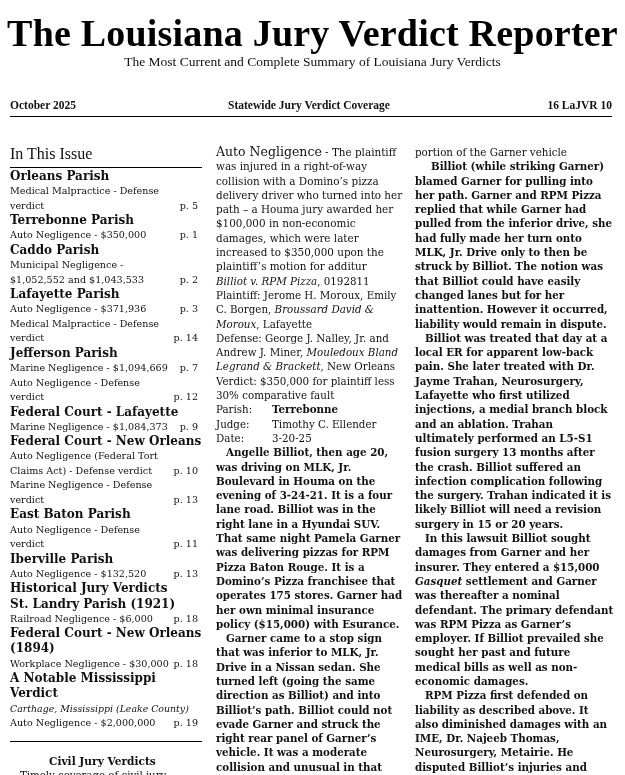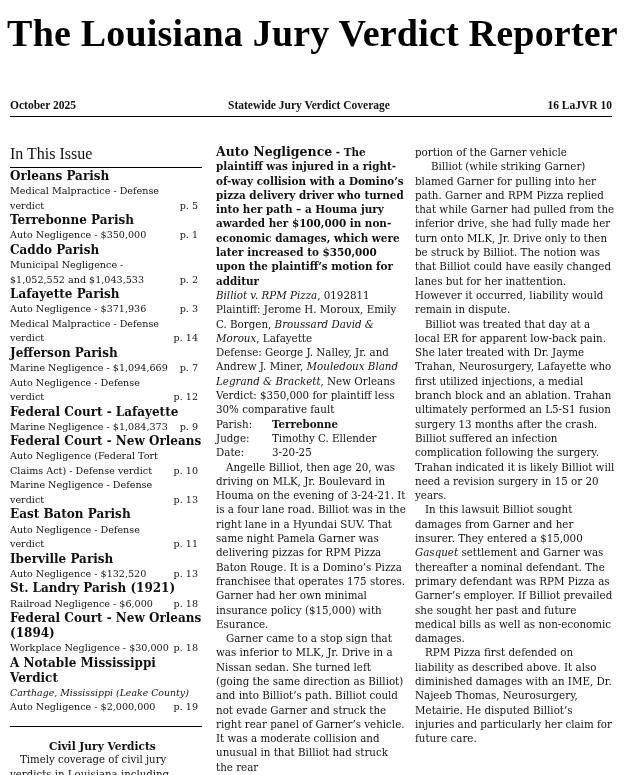--- a/index.html
+++ b/index.html
@@ -19,33 +19,34 @@
 
   .toc-head { font-family:"Liberation Serif", serif; font-size:16px; line-height:18px; border-bottom:1.5px solid #000; padding-bottom:4px; margin-bottom:1px; }
   .toc-section { font-weight:bold; font-size:12px; line-height:15.2px; }
   .toc-entry { position:relative; padding-right:28px; font-size:9.6px; line-height:14.5px; }
   .toc-entry .pg { position:absolute; right:4px; bottom:0; }
   .toc-note { font-style:italic; font-size:9.4px; line-height:14px; }
   .rule { border-top:1.5px solid #000; margin:11px 0 12px 0; }
   .civil-head { font-weight:bold; font-size:10.6px; line-height:14.5px;margin-left:39px; }
   .civil-body { font-size:10.2px; line-height:14.3px; text-indent:10px; }
 
-  .art-head { font-weight:bold; font-size:10.4px; line-height:14.3px; }
+  .art-head { font-weight:normal; font-size:10.4px; line-height:14.3px; }
   .art-head .k { font-size:12.5px; }
   .caption { font-style:italic;text-align:right; }
   .kv { position:relative; padding-left:0; }
   .kv .lab { display:inline-block; width:56px; }
-  .para { text-indent:10px; margin:0; }
+  .para { text-indent:10px; margin:0;font-weight:bold; }
   .p-indent { text-indent:16px; }
 </style>
 </head>
 <body>
 
 <div class="masthead">
   <h1 class="title">The Louisiana Jury Verdict Reporter</h1>
+  <div class="subtitle">The Most Current and Complete Summary of Louisiana Jury Verdicts</div>
 </div>
 
 <div class="infobar">
   <span class="l">October 2025</span>
   <span class="c">Statewide Jury Verdict Coverage</span>
   <span class="r">16 LaJVR 10</span>
 </div>
 
 <div class="col col1">
   <div class="toc-head">In This Issue</div>
@@ -65,20 +66,21 @@
       <div class="toc-section">Federal Court - Lafayette</div>
       <div class="toc-entry"><span>Marine Negligence - $1,084,373</span><span class="pg">p. 9</span></div>
       <div class="toc-section">Federal Court - New Orleans</div>
       <div class="toc-entry"><span>Auto Negligence (Federal Tort Claims Act) - Defense verdict</span><span class="pg">p. 10</span></div>
       <div class="toc-entry"><span>Marine Negligence - Defense verdict</span><span class="pg">p. 13</span></div>
       <div class="toc-section">East Baton Parish</div>
       <div class="toc-entry"><span>Auto Negligence - Defense verdict</span><span class="pg">p. 11</span></div>
       <div class="toc-section">Iberville Parish</div>
       <div class="toc-entry"><span>Auto Negligence - $132,520</span><span class="pg">p. 13</span></div>
     </div>
+  <div class="toc-section">Historical Jury Verdicts</div>
   <div id="toc-hist">
       <div class="toc-section">St. Landry Parish (1921)</div>
       <div class="toc-entry"><span>Railroad Negligence - $6,000</span><span class="pg">p. 18</span></div>
       <div class="toc-section">Federal Court - New Orleans (1894)</div>
       <div class="toc-entry"><span>Workplace Negligence - $30,000</span><span class="pg">p. 18</span></div>
     </div>
   <div class="toc-section">A Notable Mississippi Verdict</div>
   <div class="toc-note">Carthage, Mississippi (Leake County)</div>
   <div class="toc-entry">
     <span>Auto Negligence - $2,000,000</span>

